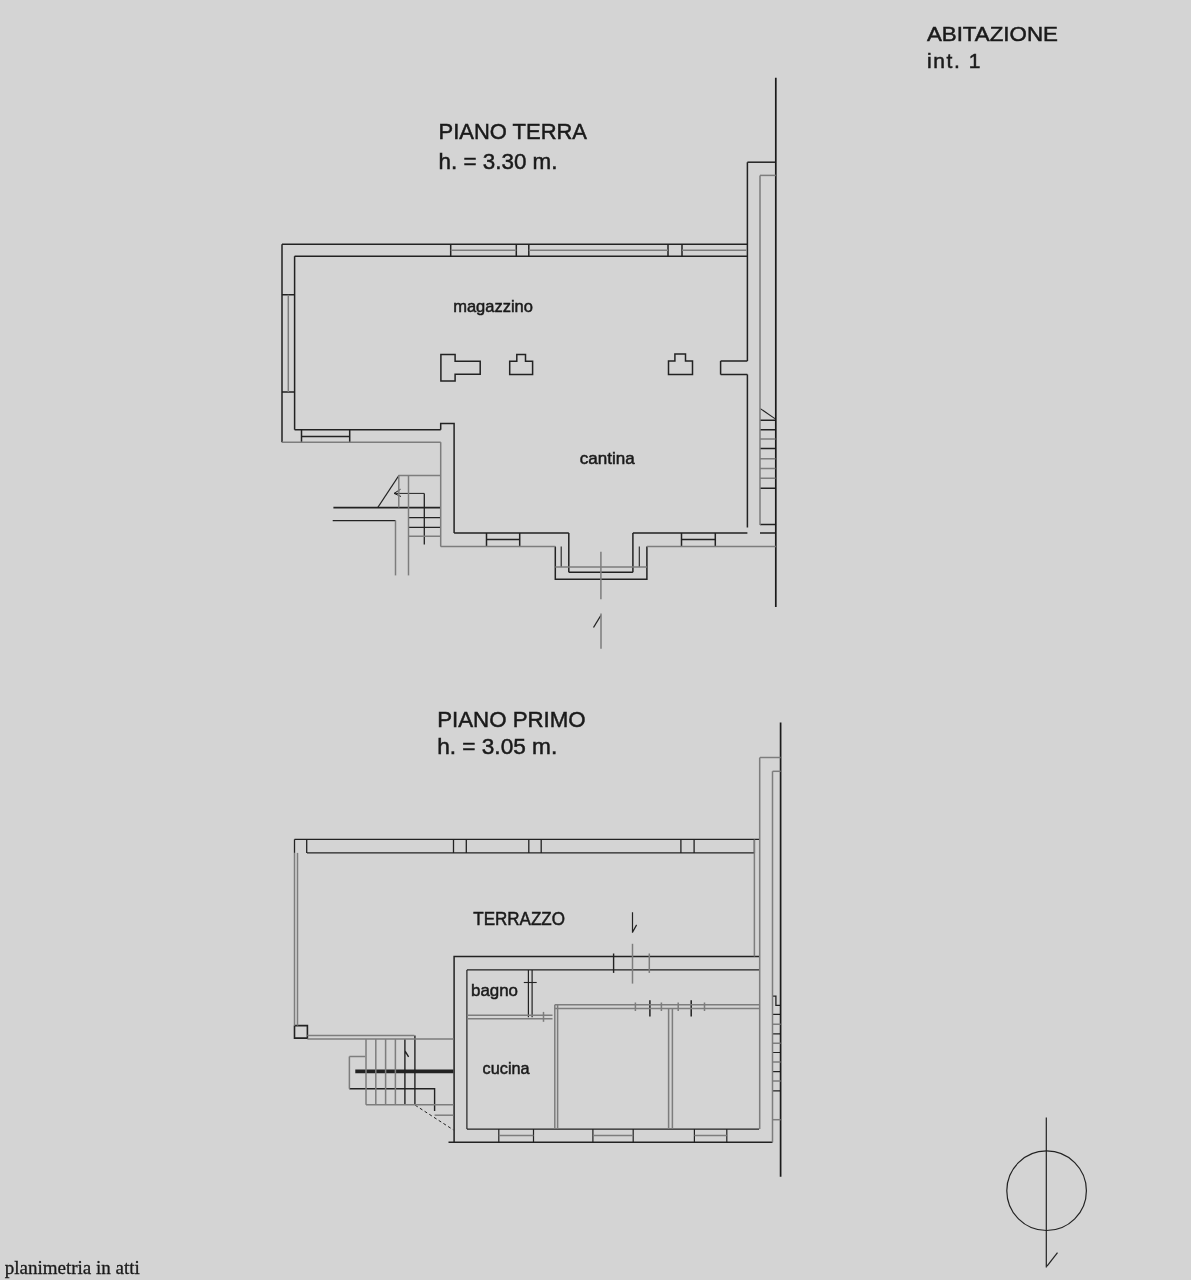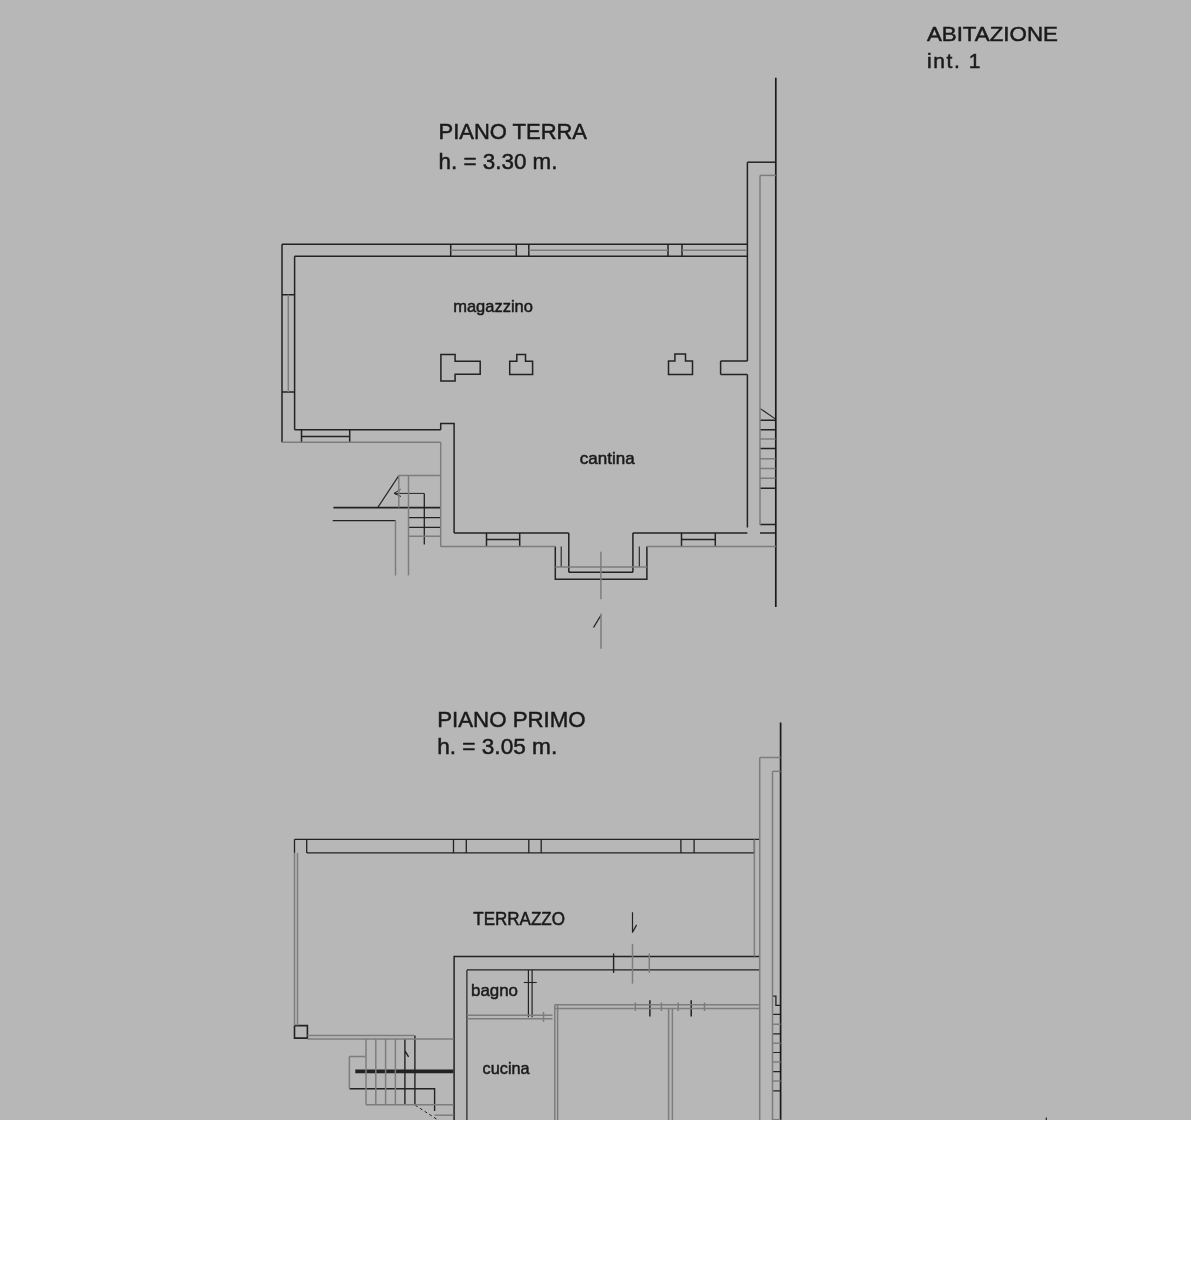--- a/index.html
+++ b/index.html
@@ -1,16 +1,16 @@
 <!DOCTYPE html>
 <html><head>
 <meta charset="utf-8">
 <style>
   html,body{margin:0;padding:0;background:#ffffff;}
-  #page{position:relative;width:1191px;height:1120px;background:#fca5a5;overflow:hidden;filter:grayscale(1);}
+  #page{position:relative;width:1191px;height:1280px;background:#86efac;overflow:hidden;filter:grayscale(1);}
   svg{position:absolute;left:0;top:0;}
   .lbl{font-family:"Liberation Sans",sans-serif;fill:#1a1a1a;}
 </style>
 </head>
 <body>
 <div id="page">
 <svg width="1191" height="1280" viewBox="0 0 1191 1280" fill="none">
 
 <g class="lbl" stroke="#1a1a1a" stroke-width="0.5">
   <text x="926.9" y="40.8" font-size="21" textLength="131" lengthAdjust="spacingAndGlyphs">ABITAZIONE</text>

